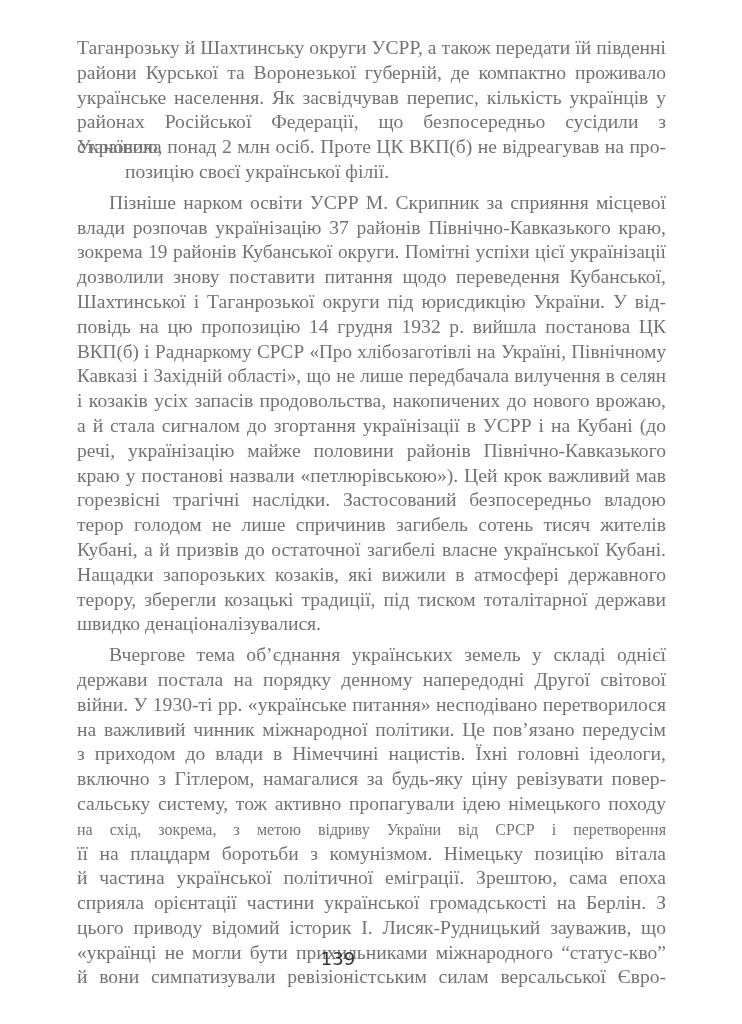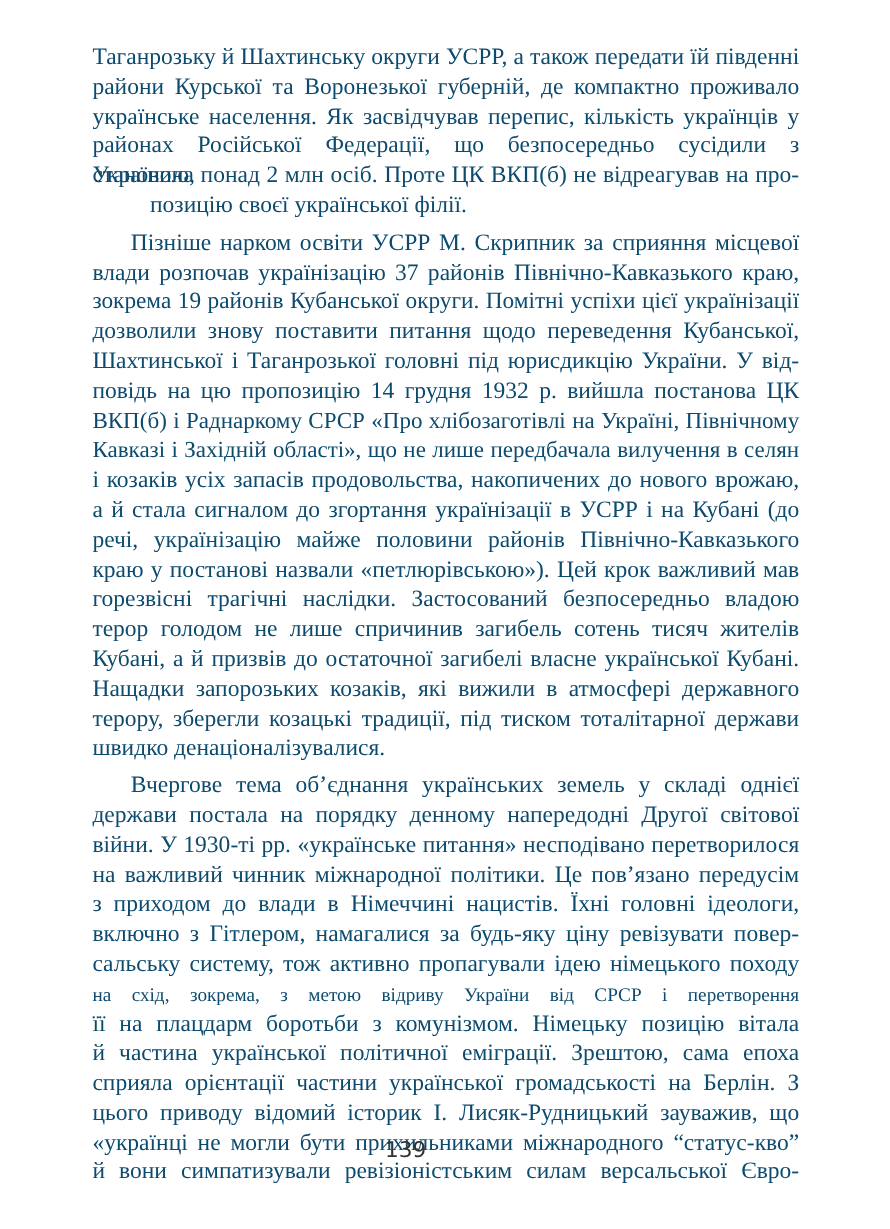--- a/index.html
+++ b/index.html
@@ -13,21 +13,21 @@
       position: relative;
       overflow: hidden;
     }
     .page {
       position: absolute;
       left: 77px;
       top: 36px;
       width: 589px;
       font-family: "Liberation Serif", "DejaVu Serif", serif;
       font-size: 19.6px;
-      color: #0c4a6e;
+      color: #737373;
     }
     .para {
       margin: 0 0 6px 0;
     }
     .line {
       display: block;
       height: 24.8px;
       line-height: 24.8px;
       text-align: justify;
       text-align-last: justify;
@@ -75,21 +75,21 @@
     <div class="line"><span class="txt" style="white-space: normal; font-size: 19.6px;">районах Російської Федерації, що безпосередньо сусідили з Україною,</span></div>
     <div class="line"><span class="txt" style="white-space: normal; font-size: 19.6px;">становила понад 2 млн осіб. Проте ЦК ВКП(б) не відреагував на про-</span></div>
     <div class="line last"><span class="txt" style="white-space: normal; font-size: 19.6px; margin-left: 48px;">позицію своєї української філії.</span></div>
   </div>
 
   <div class="para">
     <div class="line first"><span class="txt" style="white-space: normal; font-size: 19.6px;">Пізніше нарком освіти УСРР М. Скрипник за сприяння місцевої</span></div>
     <div class="line"><span class="txt" style="white-space: normal; font-size: 19.6px;">влади розпочав українізацію 37 районів Північно-Кавказького краю,</span></div>
     <div class="line"><span class="txt" style="white-space: normal; font-size: 19.4px;">зокрема 19 районів Кубанської округи. Помітні успіхи цієї українізації</span></div>
     <div class="line"><span class="txt" style="white-space: normal; font-size: 19.6px;">дозволили знову поставити питання щодо переведення Кубанської,</span></div>
-    <div class="line"><span class="txt" style="white-space: normal; font-size: 19.6px;">Шахтинської і Таганрозької головні під юрисдикцію України. У від-</span></div>
+    <div class="line"><span class="txt" style="white-space: normal; font-size: 19.6px;">Шахтинської і Таганрозької округи під юрисдикцію України. У від-</span></div>
     <div class="line"><span class="txt" style="white-space: normal; font-size: 19.6px;">повідь на цю пропозицію 14 грудня 1932 р. вийшла постанова ЦК</span></div>
     <div class="line"><span class="txt" style="white-space: normal; font-size: 19.2px;">ВКП(б) і Раднаркому СРСР «Про хлібозаготівлі на Україні, Північному</span></div>
     <div class="line"><span class="txt" style="white-space: normal; font-size: 19.2px;">Кавказі і Західній області», що не лише передбачала вилучення в селян</span></div>
     <div class="line"><span class="txt" style="white-space: normal; font-size: 19.6px;">і козаків усіх запасів продовольства, накопичених до нового врожаю,</span></div>
     <div class="line"><span class="txt" style="white-space: normal; font-size: 19.6px;">а й стала сигналом до згортання українізації в УСРР і на Кубані (до</span></div>
     <div class="line"><span class="txt" style="white-space: normal; font-size: 19.6px;">речі, українізацію майже половини районів Північно-Кавказького</span></div>
     <div class="line"><span class="txt" style="white-space: normal; font-size: 19.6px;">краю у постанові назвали «петлюрівською»). Цей крок важливий мав</span></div>
     <div class="line"><span class="txt" style="white-space: normal; font-size: 19.6px;">горезвісні трагічні наслідки. Застосований безпосередньо владою</span></div>
     <div class="line"><span class="txt" style="white-space: normal; font-size: 19.6px;">терор голодом не лише спричинив загибель сотень тисяч жителів</span></div>
     <div class="line"><span class="txt" style="white-space: normal; font-size: 19.6px;">Кубані, а й призвів до остаточної загибелі власне української Кубані.</span></div>

